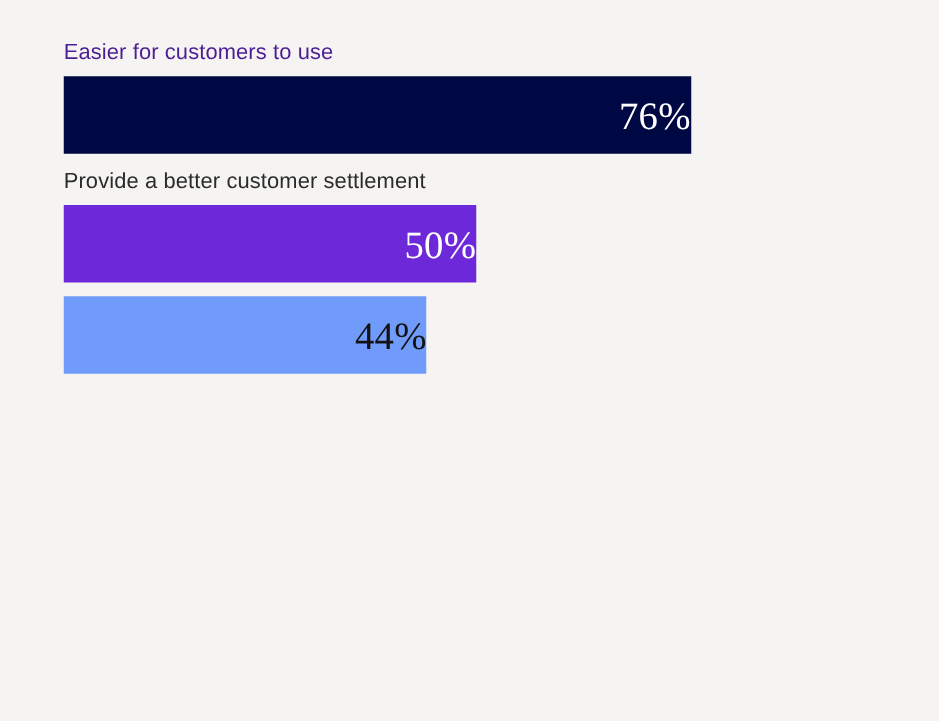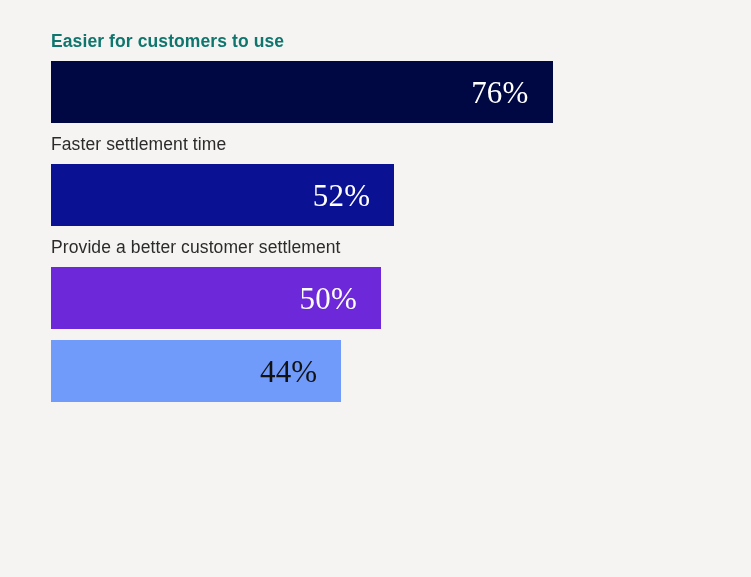--- a/index.html
+++ b/index.html
@@ -46,55 +46,46 @@
     width: 100%;
     height: 62px;
   }
   .bar-fill {
     position: relative;
     height: 62px;
     display: flex;
     align-items: center;
     justify-content: flex-end;
     box-sizing: border-box;
-    padding-right: 24px;
   }
   .bar-value {
     font-family: "Liberation Serif", serif;
     font-size: 31px;
     line-height: 1;
     letter-spacing: 0.2px;
     white-space: nowrap;
   }
   .value-light { color: #ffffff; }
   .value-dark  { color: #121212; }
 </style>
 </head>
 <body style="background: rgb(245, 244, 242);">
 
 <div id="chart-root">
   <div class="chart-body">
 
     <div class="bar-group">
-      <div class="bar-label" style="color: #0f766e; font-weight: bold;">Easier for customers to use</div>
+      <div class="bar-label" style="color: #4c1d95;">Easier for customers to use</div>
       <div class="bar-track">
         <div class="bar-fill" style="width: 76%; background: rgb(0, 8, 68);">
           <span class="bar-value value-light" style="color: rgb(255, 255, 255);">76%</span>
         </div>
       </div>
     </div>
 
-    <div class="bar-group">
-      <div class="bar-label" style="color: rgb(43, 43, 43);">Faster settlement time</div>
-      <div class="bar-track">
-        <div class="bar-fill" style="width: 52%; background: rgb(10, 17, 146);">
-          <span class="bar-value value-light" style="color: rgb(255, 255, 255);">52%</span>
-        </div>
-      </div>
-    </div>
 
     <div class="bar-group">
       <div class="bar-label" style="color: rgb(43, 43, 43);">Provide a better customer settlement</div>
       <div class="bar-track">
         <div class="bar-fill" style="width: 50%; background: #6d28d9;">
           <span class="bar-value value-light" style="color: rgb(255, 255, 255);">50%</span>
         </div>
       </div>
     </div>
 

